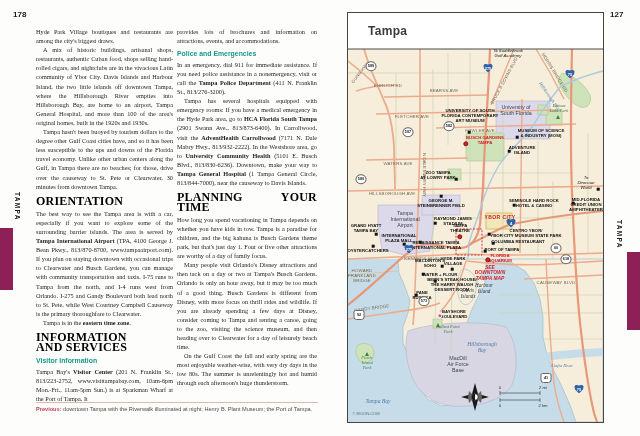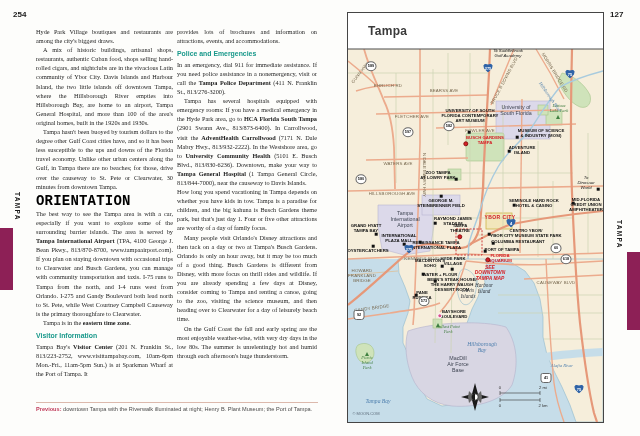--- a/index.html
+++ b/index.html
@@ -16,21 +16,21 @@
   .tab-text{position:absolute;writing-mode:vertical-rl;text-orientation:mixed;font-family:"Liberation Sans",sans-serif;font-weight:700;font-size:6.5px;letter-spacing:1.3px;color:#1a1a1a;}
   #tab-text-left{left:14px;top:192px;}
   #tab-text-right{left:616px;top:220px;}
 
   
   .col{position:absolute;top:27px;height:376px;overflow:hidden;text-align:justify;font-size:6.25px;line-height:9.1px;color:#1d1d1d;}
   #col1{left:36px;width:137px;}
   #col2{left:177px;width:140px;}
   .col p{margin:0;}
   .col p.ind{text-indent:7px;}
-  .col h2{font-family:Liberation Mono, monospace;font-size:14px;line-height:9.6px;letter-spacing:.2px;margin:6px 0 2.5px;color:#000;white-space:pre-line;}
+  .col h2{font-family:Liberation Serif, serif;font-size:12px;line-height:9.6px;letter-spacing:.2px;margin:6px 0 2.5px;color:#000;white-space:pre-line;}
   .col h3{font-family:"Liberation Sans",sans-serif;font-size:6.9px;margin:4px 0 1.5px;color:#17988a;}
   .col b{font-weight:700;}
 
   .cap-rule{position:absolute;left:36px;top:402px;width:282px;height:1px;background:#dcb9ac;}
   .caption{position:absolute;left:36px;top:406px;width:282px;font-family:"Liberation Sans",sans-serif;font-size:5.6px;line-height:7px;color:#4a4a4a;}
   .caption b{color:#c03b5a;font-weight:700;}
 
   
   #map{position:absolute;left:347px;top:12px;width:255px;height:409px;border:1.5px solid #454545;background:#f6eedb;overflow:hidden;}
   #map svg{position:absolute;left:0;top:0;}
@@ -61,39 +61,42 @@
   .mk.arrowch{font-size:5.5px;color:#222;font-family:"Liberation Sans",sans-serif;}
 
   .shield{position:absolute;transform:translate(-50%,-50%);display:flex;align-items:center;justify-content:center;font-family:"Liberation Sans",sans-serif;font-weight:700;pointer-events:none;}
   .shield.interstate{width:11px;height:9px;background:#2f63a7;color:#fff;font-size:4px;clip-path:polygon(8% 22%,22% 2%,50% 12%,78% 2%,92% 22%,86% 55%,50% 100%,14% 55%);}
   .shield.state{width:9px;height:7.5px;background:#fff;border:.6px solid #666;border-radius:50%;color:#222;font-size:3.8px;}
   .shield.us{width:9px;height:8px;background:#fff;border:.6px solid #666;border-radius:2px 2px 3px 3px;color:#222;font-size:3.8px;}
 </style>
 </head>
 <body>
 
-<div class="pagenum" id="pn-left">254</div>
+<div class="pagenum" id="pn-left">178</div>
 <div class="tab-text" id="tab-text-left">TAMPA</div>
 <div class="tab-block" id="tab-block-left"></div>
 
 <div class="col" id="col1">
     <p><span>Hyde Park Village boutiques and restaurants are among the city's biggest draws.</span></p>
     <p class="ind"><span>A mix of historic buildings, artisanal shops, restaurants, authentic Cuban food, shops selling hand-rolled cigars, and nightclubs are in the vivacious Latin community of Ybor City. Davis Islands and Harbour Island, the two little islands off downtown Tampa, where the Hillsborough River empties into Hillsborough Bay, are home to an airport, Tampa General Hospital, and more than 100 of the area's original homes, built in the 1920s and 1930s.</span></p>
     <p class="ind"><span>Tampa hasn't been buoyed by tourism dollars to the degree other Gulf Coast cities have, and so it has been less susceptible to the ups and downs of the Florida travel economy. Unlike other urban centers along the Gulf, in Tampa there are no beaches; for those, drive over the causeway to St. Pete or Clearwater, 30 minutes from downtown Tampa.</span></p>
     <h2>ORIENTATION</h2>
     <p><span>The best way to see the Tampa area is with a car, especially if you want to explore some of the surrounding barrier islands. The area is served by </span><b>Tampa International Airport</b><span> (TPA, 4100 George J. Bean Pkwy., 813/870-8700, www.tampaairport.com). If you plan on staying downtown with occasional trips to Clearwater and Busch Gardens, you can manage with community transportation and taxis. I-75 runs to Tampa from the north, and I-4 runs west from Orlando. I-275 and Gandy Boulevard both lead north to St. Pete, while West Courtney Campbell Causeway is the primary thoroughfare to Clearwater.</span></p>
     <p class="ind"><span>Tampa is in the </span><b>eastern time zone.</b></p>
+    <h2>INFORMATION
+AND SERVICES</h2>
     <h3>Visitor Information</h3>
     <p><span>Tampa Bay's </span><b>Visitor Center</b><span> (201 N. Franklin St., 813/223-2752, www.visittampabay.com, 10am-6pm Mon.-Fri., 11am-5pm Sun.) is at Sparkman Wharf at the Port of Tampa. It</span></p>
   </div>
 <div class="col" id="col2">
     <p><span>provides lots of brochures and information on attractions, events, and accommodations.</span></p>
     <h3>Police and Emergencies</h3>
     <p><span>In an emergency, dial 911 for immediate assistance. If you need police assistance in a nonemergency, visit or call the </span><b>Tampa Police Department</b><span> (411 N. Franklin St., 813/276-3200).</span></p>
     <p class="ind"><span>Tampa has several hospitals equipped with emergency rooms: If you have a medical emergency in the Hyde Park area, go to </span><b>HCA Florida South Tampa</b><span> (2901 Swann Ave., 813/873-6400). In Carrollwood, visit the </span><b>AdventHealth Carrollwood</b><span> (7171 N. Dale Mabry Hwy., 813/932-2222). In the Westshore area, go to </span><b>University Community Health</b><span> (5101 E. Busch Blvd., 813/830-6236). Downtown, make your way to </span><b>Tampa General Hospital</b><span> (1 Tampa General Circle, 813/844-7000), near the causeway to Davis Islands.</span></p>
+    <h2>PLANNING YOUR TIME</h2>
     <p><span>How long you spend vacationing in Tampa depends on whether you have kids in tow. Tampa is a paradise for children, and the big kahuna is Busch Gardens theme park, but that's just day 1. Four or five other attractions are worthy of a day of family focus.</span></p>
     <p class="ind"><span>Many people visit Orlando's Disney attractions and then tack on a day or two at Tampa's Busch Gardens. Orlando is only an hour away, but it may be too much of a good thing. Busch Gardens is different from Disney, with more focus on thrill rides and wildlife. If you are already spending a few days at Disney, consider coming to Tampa and renting a canoe, going to the zoo, visiting the science museum, and then heading over to Clearwater for a day of leisurely beach time.</span></p>
     <p class="ind"><span>On the Gulf Coast the fall and early spring are the most enjoyable weather-wise, with very dry days in the low 80s. The summer is unrelentingly hot and humid through each afternoon's huge thunderstorm.</span></p>
   </div>
 
 <div class="cap-rule"></div>
 <div class="caption"><b>Previous:</b><span> downtown Tampa with the Riverwalk illuminated at night; Henry B. Plant Museum; the Port of Tampa.</span></div>
 
 <div class="pagenum" id="pn-right">127</div>
 <div class="tab-text" id="tab-text-right">TAMPA</div>

